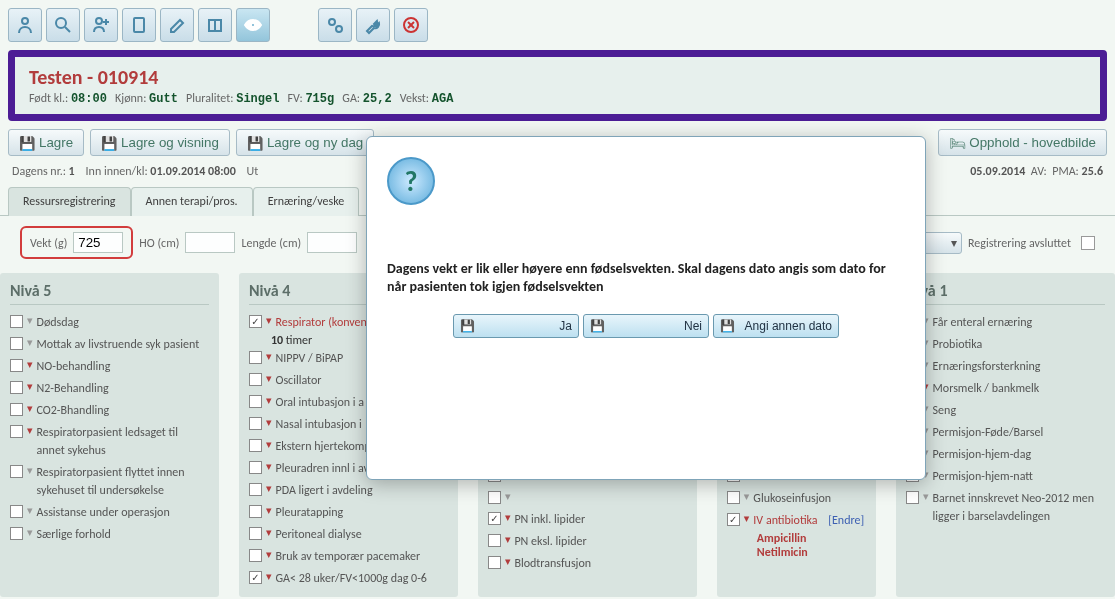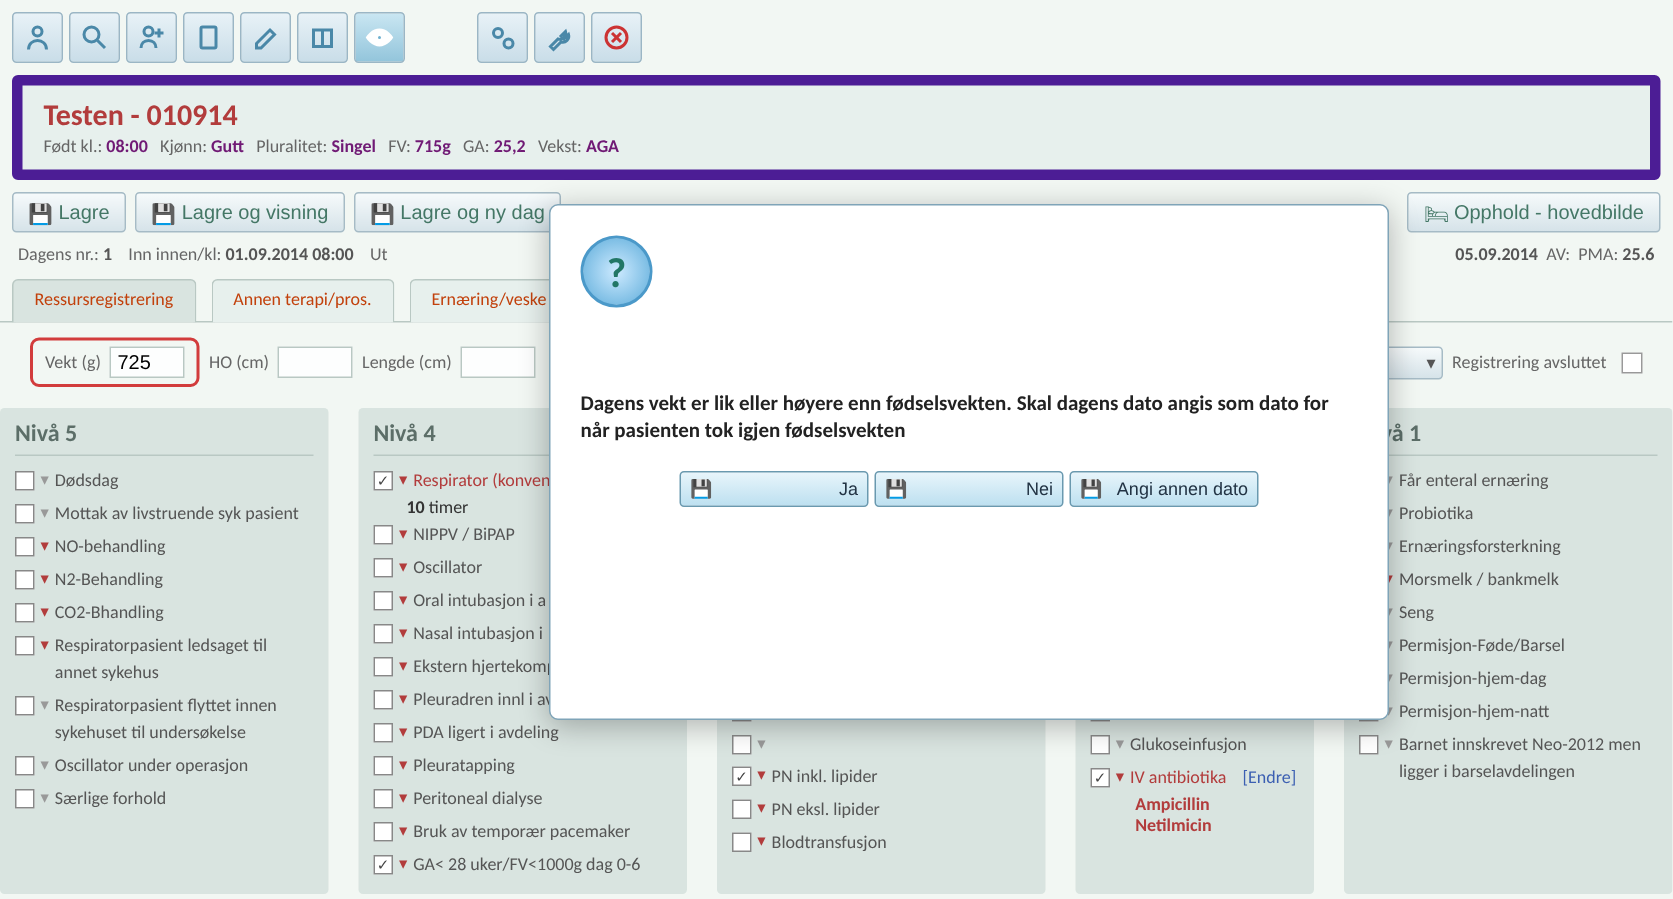--- a/index.html
+++ b/index.html
@@ -7,31 +7,31 @@
 
   .toolbar { padding: 8px; display: flex; gap: 4px; }
   .tb-btn { width: 34px; height: 34px; background: linear-gradient(#e8f2f7,#c9dde8); border: 1px solid #9bb6c5; border-radius: 3px; display: flex; align-items: center; justify-content: center; }
   .tb-btn.active { background: linear-gradient(#c9e6f2,#93c5db); }
   .tb-gap { width: 40px; }
   .icon-svg { width: 20px; height: 20px; stroke: #4a88a8; fill: none; stroke-width: 2; }
 
   .patient-bar { margin: 0 8px; padding: 8px 14px; background: #E7F0ED; border: 7px solid #4c1d95; border-radius: 4px; }
   .patient-title { color: #B23C3C; font-size: 20px; font-weight: 600; }
   .patient-meta { color: #666; margin-top: 2px; font-size: 12px; }
-  .patient-meta b { color: #701a75; font-weight: 600; }
+  .patient-meta b { color: #14532d; font-weight: 600; font-family: Liberation Mono, monospace; }
 
   .action-row { display: flex; align-items: center; gap: 6px; padding: 8px; }
   .act-btn { background: linear-gradient(#f6fafb,#d6e3e9); border: 1px solid #a6bbc6; border-radius: 3px; padding: 5px 10px; display: flex; align-items: center; gap: 6px; color: #476; }
   .mini-ico { width: 14px; height: 14px; display: inline-block; }
 
   .info-line { padding: 0 12px 8px; color: #666; }
   .info-line b { color: #555; }
 
   .tabs { display: flex; padding: 0 8px; border-bottom: 1px solid #b9c8c3; }
-  .tab { padding: 6px 14px 8px; border: 1px solid #b9c8c3; border-bottom: none; margin-right: 10px; border-top-left-radius: 4px; border-top-right-radius: 4px; background: #E7F0ED; color: #c2410c; position: relative; top: 1px; }
+  .tab { padding: 6px 14px 8px; border: 1px solid #b9c8c3; border-bottom: none; margin-right: 0; border-top-left-radius: 4px; border-top-right-radius: 4px; background: #E7F0ED; color: #404040; position: relative; top: 1px; }
   .tab.active { background: #D9E4E0; font-weight: 400; }
 
   .field-row { display: flex; align-items: center; gap: 6px; padding: 10px 20px; }
   .field-row label { color: #666; }
   .vekt-wrap { border: 2px solid #D23C3C; border-radius: 6px; padding: 4px 8px; display: flex; align-items: center; gap: 6px; }
   input.num { width: 50px; border: 1px solid #b9c8c3; padding: 2px 4px; background: #fdfefe; }
   .dropdown { border: 1px solid #a6bbc6; background: linear-gradient(#f6fafb,#d6e3e9); padding: 3px 18px 3px 8px; border-radius: 3px; position: relative; }
   .dropdown::after { content: "▾"; position: absolute; right: 4px; }
   .chk-end { margin-left: 4px; width: 14px; height: 14px; border: 1px solid #999; background: #fff; display: inline-block; }
 
@@ -220,21 +220,21 @@
         <span class="lv-label">Respiratorpasient ledsaget til annet sykehus</span>
       </div>
     <div class="lv-row">
         <span class="lv-chk"></span>
         <span class="lv-flag">▾</span>
         <span class="lv-label">Respiratorpasient flyttet innen sykehuset til undersøkelse</span>
       </div>
     <div class="lv-row">
         <span class="lv-chk"></span>
         <span class="lv-flag">▾</span>
-        <span class="lv-label">Oscillator under operasjon</span>
+        <span class="lv-label">Assistanse under operasjon</span>
       </div>
     <div class="lv-row">
         <span class="lv-chk"></span>
         <span class="lv-flag">▾</span>
         <span class="lv-label">Særlige forhold</span>
       </div>
   </div>
 
   <div class="level-col">
     <div class="level-title">Nivå 4</div>

